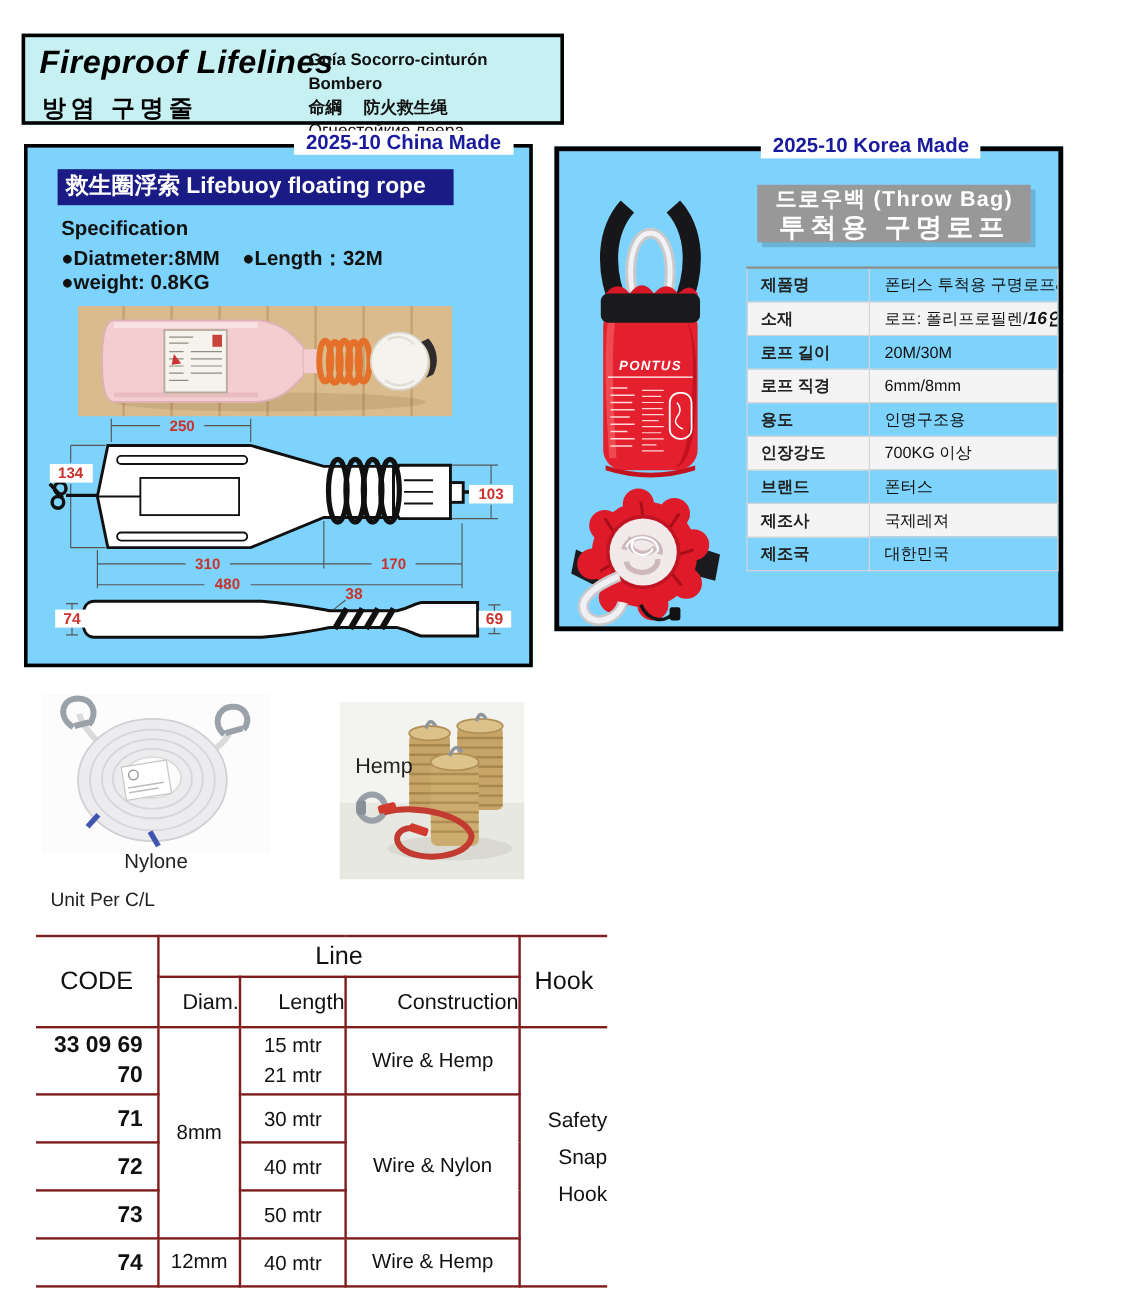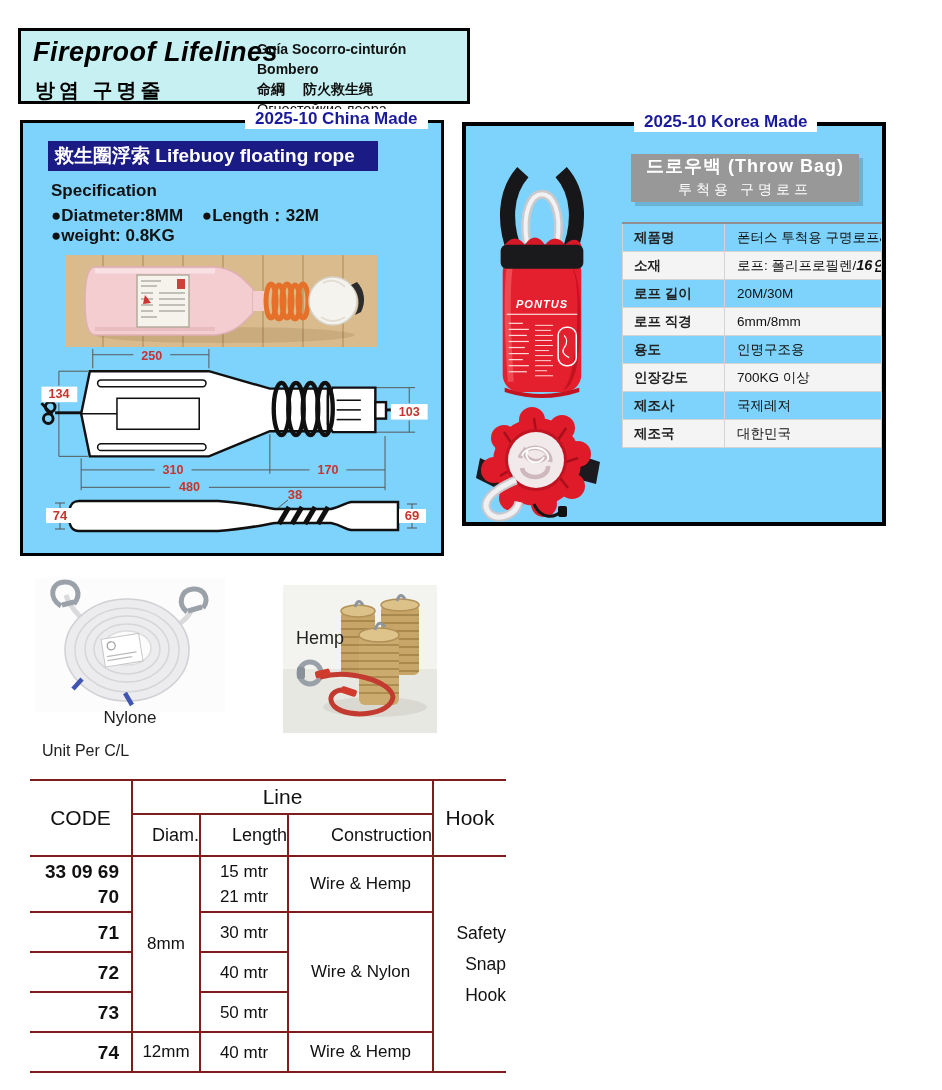--- a/index.html
+++ b/index.html
@@ -37,21 +37,21 @@
 
   .photo-bottle{position:absolute;left:42px;top:132px;width:312px;height:92px;}
   .front-drawing{position:absolute;left:8px;top:224px;width:410px;height:150px;}
   .side-drawing{position:absolute;left:8px;top:366px;width:410px;height:62px;}
 
   
   .gray-banner{position:absolute;left:165px;top:28px;width:228px;height:48px;
     background:#989898;color:#fff;text-align:center;
     box-shadow:4px 4px 0 rgba(0,0,0,.15);}
   .gb1{font-size:18px;font-weight:bold;line-height:25px;letter-spacing:1px;}
-  .gb2{font-size:14px;font-weight:normal;line-height:21px;letter-spacing:4px;}
+  .gb2{font-size:22px;font-weight:bold;line-height:21px;letter-spacing:4px;}
   .bag-photo{position:absolute;left:22px;top:38px;width:108px;height:240px;}
   .openbag-photo{position:absolute;left:8px;top:280px;width:128px;height:116px;}
 
   .kspec{position:absolute;left:156px;top:96px;width:260px;border-collapse:collapse;
     border:1px solid #c9c9c9;border-top:2px solid #8f8f8f;table-layout:fixed;}
   .kspec td{border:1px solid #d4d4d4;height:27px;font-size:13.5px;padding:0;}
   .kspec tr:nth-child(even){background:#f4f4f4;}
   .kspec td.kl{width:90px;font-weight:bold;color:#222;padding-left:11px;}
   .kspec td.kv{padding-left:12px;color:#111;white-space:nowrap;overflow:hidden;}
   .kspec .kvb{font-weight:bold;font-style:italic;font-size:14.5px;}
@@ -313,20 +313,24 @@
     </tr>
     <tr>
       <td class="kl">용도</td>
       <td class="kv">인명구조용</td>
     </tr>
     <tr>
       <td class="kl">인장강도</td>
       <td class="kv">700KG 이상</td>
     </tr>
     <tr>
+      <td class="kl">브랜드</td>
+      <td class="kv">폰터스</td>
+    </tr>
+    <tr>
       <td class="kl">제조사</td>
       <td class="kv">국제레져</td>
     </tr>
     <tr>
       <td class="kl">제조국</td>
       <td class="kv">대한민국</td>
     </tr>
   </tbody>
     </table>
 

